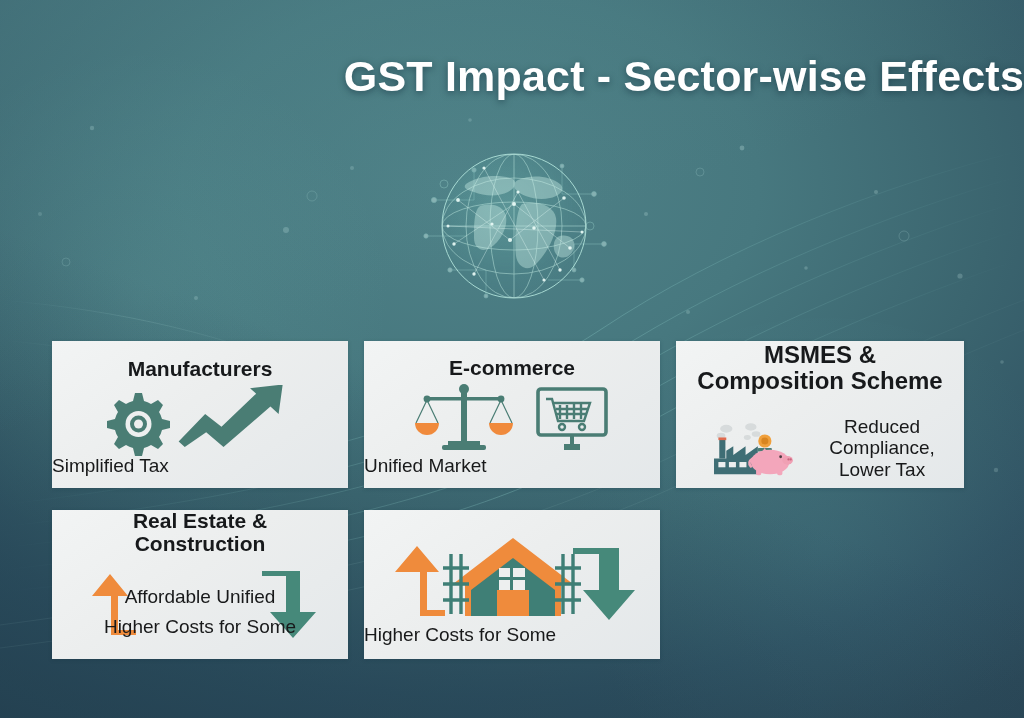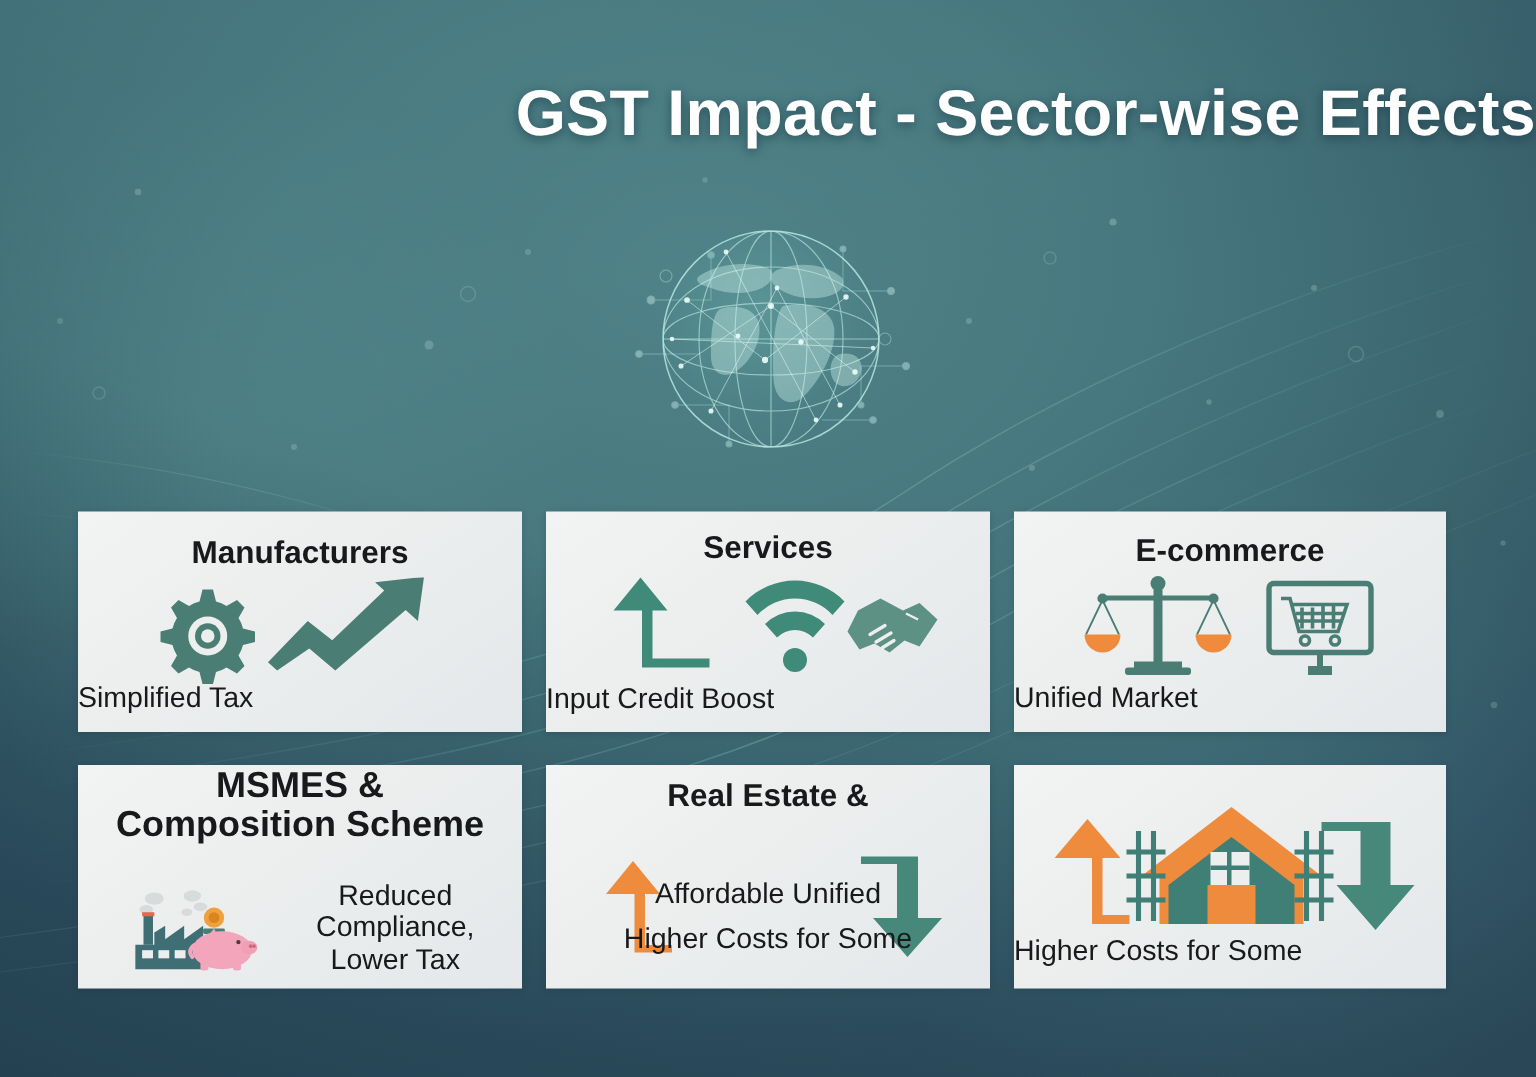--- a/index.html
+++ b/index.html
@@ -93,21 +93,21 @@
   .c2 .icons      { position:absolute; top:42px; left:0; right:0; display:flex; justify-content:center; align-items:flex-end; gap:4px; }
 
   .c3 .card-title { font-size:21px; margin-top:16px; }
   .c3 .card-sub   { font-size:19px; position:absolute; bottom:12px; left:0; right:0; }
   .c3 .icons      { position:absolute; top:42px; left:0; right:0; display:flex; justify-content:center; align-items:center; gap:18px; }
 
   .c4 .card-title { font-size:24px; margin-top:1px; }
   .c4 .body       { position:absolute; bottom:8px; left:0; right:0; display:flex; align-items:center; justify-content:center; gap:2px;padding-left:31px; }
   .c4 .card-sub   { font-size:19px; text-align:center; }
 
-  .c5 .card-title { font-size:21px; margin-top:10px; }
+  .c5 .card-title { font-size:21px; margin-top:0; }
   .c5 .lines      { position:absolute; left:0; right:0; top:76px; text-align:center; }
   .c5 .card-sub   { font-size:19px; }
   .c5 .sub2       { margin-top:9px; }
   .c5 .arrow-l    { position:absolute; left:38px; top:62px; }
   .c5 .arrow-r    { position:absolute; right:26px; top:58px; }
 
   .c6 .icons      { position:absolute; top:14px; left:0; right:0; display:flex; justify-content:center; }
   .c6 .card-sub   { font-size:19px; position:absolute; bottom:14px; left:0; right:0; }
 
   svg { display:block; }
@@ -270,41 +270,20 @@
           <circle cx="43.5" cy="39" r="4.5" fill="#edefef"></circle>
         </g>
         <g fill="#4a7d74">
           <path d="M82,68 L108,38 L124,52 L158,16 L152,10 L184,6 L180,38 L172,30 L126,74 L109,58 L88,74 Z" transform="translate(0,-6) scale(1.02,0.92)"></path>
         </g>
       </svg>
     </div>
     <div class="card-sub">Simplified Tax</div>
   </div>
 
-  <div class="card c2">
-    <div class="card-title">Services</div>
-    <div class="icons">
-      <svg width="230" height="70" viewBox="0 0 230 70">
-        <g fill="#3f8a78">
-          <path d="M30,2 L48,24 L38,24 L38,56 L76,56 L76,62 L31,62 L31,24 L12,24 Z"></path>
-        </g>
-        <g fill="#3f8a78">
-          <path d="M100,18 A46,46 0 0 1 166,18 L158,27 A34,34 0 0 0 108,27 Z"></path>
-          <path d="M113,33 A28,28 0 0 1 153,33 L145,42 A17,17 0 0 0 121,42 Z"></path>
-          <circle cx="133" cy="57" r="8"></circle>
-        </g>
-        <g fill="#5c9183">
-          <path d="M175,24 L190,16 L205,24 L216,19 L228,30 L216,48 L206,44 L196,52 L186,46 L176,50 L168,38 Z"></path>
-          <path d="M183,40 L193,34 M187,45 L197,39 M191,49 L199,44" stroke="#edefef" stroke-width="2.2" fill="none" stroke-linecap="round"></path>
-          <path d="M207,26 L215,30" stroke="#edefef" stroke-width="1.6" fill="none"></path>
-        </g>
-      </svg>
-    </div>
-    <div class="card-sub">Input Credit Boost</div>
-  </div>
 
   <div class="card c3">
     <div class="card-title">E-commerce</div>
     <div class="icons">
       <svg width="200" height="74" viewBox="0 0 200 74">
         <g>
           <g fill="#4a7d74">
             <circle cx="52" cy="6" r="5"></circle>
             <rect x="49" y="10" width="6" height="52"></rect>
             <rect x="12" y="14" width="80" height="3.4" rx="1.2"></rect>
@@ -381,20 +360,21 @@
       <div class="card-sub">
         <span>Reduced Compliance,</span><br>
         <span>Lower Tax</span>
       </div>
     </div>
   </div>
 
   <div class="card c5">
     <div class="card-title">
       <span>Real Estate &amp;</span><br>
+      <span>Construction</span>
     </div>
 
     <svg class="arrow-l" width="48" height="66" viewBox="0 0 48 66">
       <path d="M20,2 L38,24 L28,24 L28,58 L46,58 L46,63 L21,63 L21,24 L2,24 Z" fill="#ef8b3c"></path>
     </svg>
 
     <svg class="arrow-r" width="62" height="72" viewBox="0 0 62 72">
       <path d="M2,3 L40,3 L40,44 L56,44 L33,70 L10,44 L26,44 L26,8 L2,8 Z" fill="#46897a"></path>
     </svg>
 

